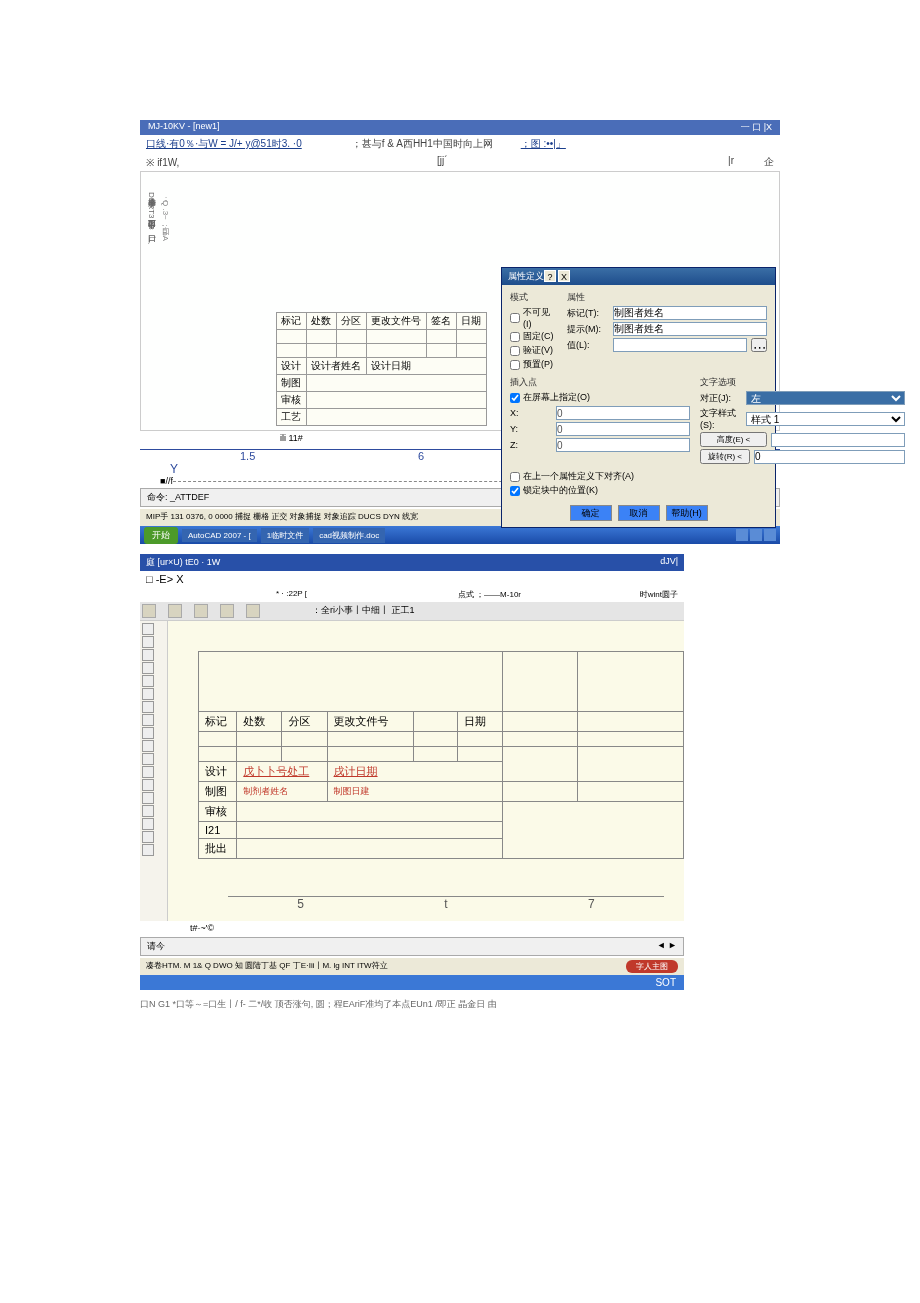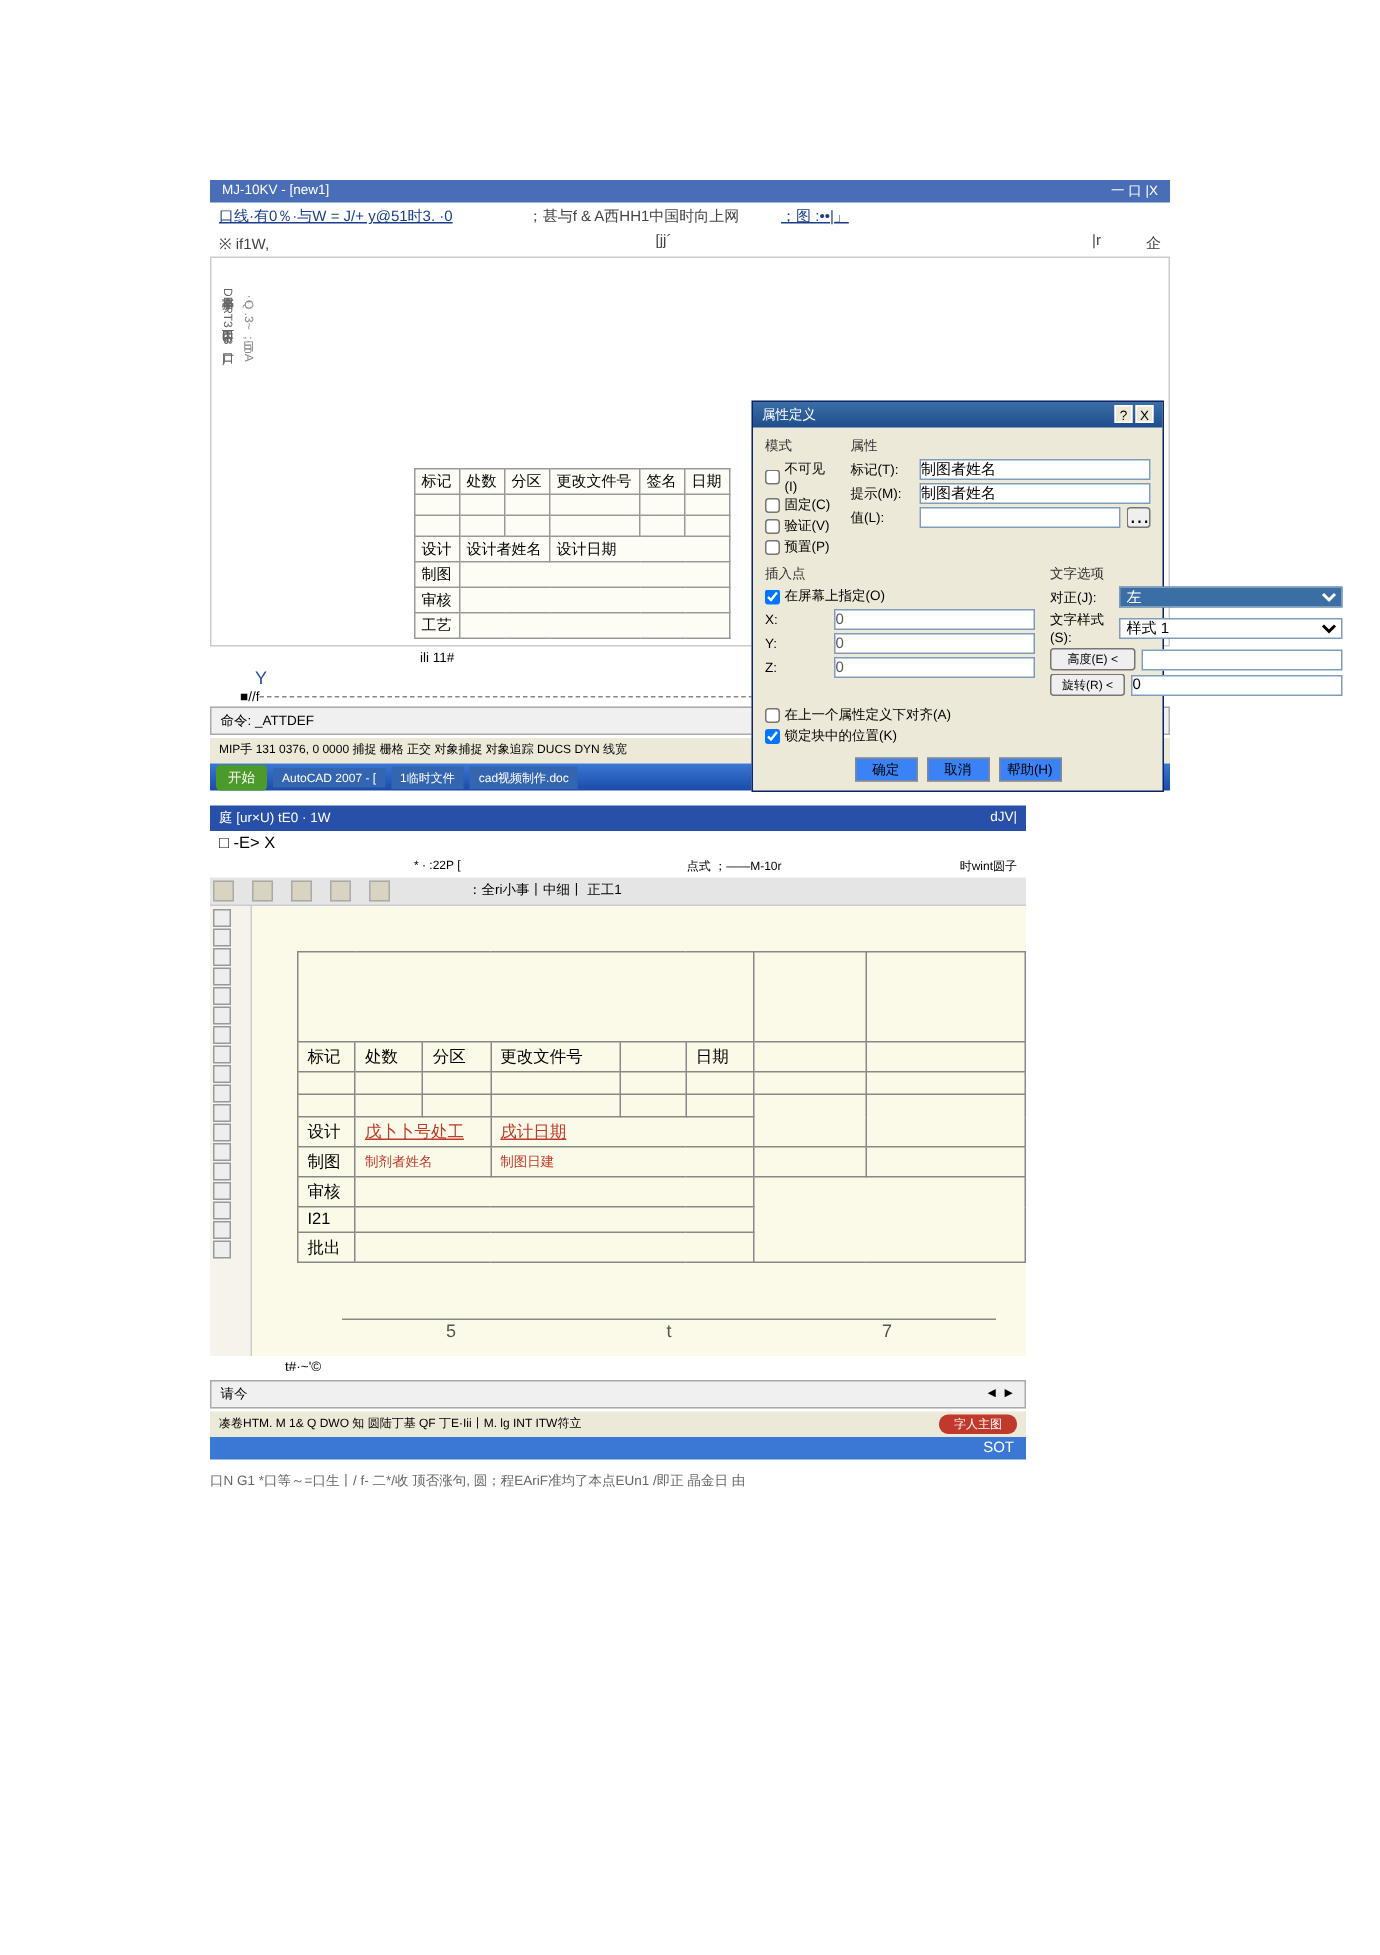--- a/index.html
+++ b/index.html
@@ -14,21 +14,21 @@
   
   .vert-text { position: absolute; left: 4px; top: 20px; writing-mode: vertical-rl; font-size: 8px; color: #666; }
   .vert-text2 { position: absolute; left: 18px; top: 20px; writing-mode: vertical-rl; font-size: 8px; color: #888; }
   
   .title-block { position: absolute; left: 135px; top: 140px; border-collapse: collapse; font-size: 10px; }
   .title-block td { border: 1px solid #999; padding: 1px 4px; height: 14px; background: #fdfdf5; }
   .title-block .hdr { width: 30px; }
   
   
   .attr-dialog { position: absolute; left: 360px; top: 95px; width: 275px; background: #ece9d8; border: 1px solid #0a246a; font-size: 9px; }
-  .attr-title { background: linear-gradient(#3a6ea5,#1e4d8c); color: #fff; padding: 2px 6px; display: flex; justify-content: space-between; }
+  .attr-title { background: linear-gradient(#3a6ea5,#1e4d8c); color: #fff; padding: 2px 6px; display: flex; }
   .attr-close { display: flex; gap: 2px; }
   .attr-close span { background: #ece9d8; color: #000; width: 12px; height: 12px; text-align: center; line-height: 12px; border: 1px solid #fff; }
   .attr-body { padding: 6px 8px; }
   .attr-row { display: flex; gap: 10px; margin-bottom: 4px; }
   .attr-col { flex: 1; }
   .fieldset-title { font-size: 9px; color: #333; margin-bottom: 2px; }
   .chk { display: flex; align-items: center; gap: 3px; margin: 1px 0; }
   .chk input { width: 10px; height: 10px; }
   .inp-row { display: flex; align-items: center; gap: 4px; margin: 2px 0; }
   .inp-row label { width: 42px; }
@@ -216,21 +216,21 @@
             <div class="fieldset-title">文字选项</div>
             <div class="inp-row">
                 <label>对正(J):</label>
                 <select style="background:#3a6ea5;color:#fff"><option>左</option></select>
               </div>
             <div class="inp-row">
                 <label>文字样式(S):</label>
                 <select><option>样式 1</option></select>
               </div>
             <div class="inp-row">
-                <button style="width:57px;font-size:8px">高度(E) &lt;</button>
+                <button style="width:67px;font-size:8px">高度(E) &lt;</button>
                 <input style="">
               </div>
             <div class="inp-row">
                 <button style="width:50px;font-size:8px">旋转(R) &lt;</button>
                 <input value="0" style="">
               </div>
           </div>
         </div>
         <div class="chk">
             <input type="checkbox" style="">
@@ -243,20 +243,25 @@
         <div class="attr-buttons">
           <button>确定</button>
           <button>取消</button>
           <button>帮助(H)</button>
         </div>
       </div>
     </div>
   </div>
 
   <div style="font-size:9px;padding:2px 140px">ili   11#</div>
+  <div class="ruler-line">
+    <span style="padding-left:100px">1.5</span>
+    <span>6</span>
+    <span style="text-align:right;padding-right:10px">7</span>
+  </div>
   <div class="y-marker">Y</div>
   <div style="font-size:9px;padding-left:20px"><span>■//f</span><span style="border-top:1px dashed #888;display:inline-block;width:550px;vertical-align:middle"></span></div>
 
   <div class="cmd-line">
     <span>命令: _ATTDEF</span>
     <span>◄ ►</span>
   </div>
   <div class="status-bar">
     <span>MIP手 131 0376, 0 0000   捕捉 栅格 正交 对象捕捉 对象追踪 DUCS DYN 线宽</span>
     <span class="red-btn" style="margin-left:auto">字人主图</span>

